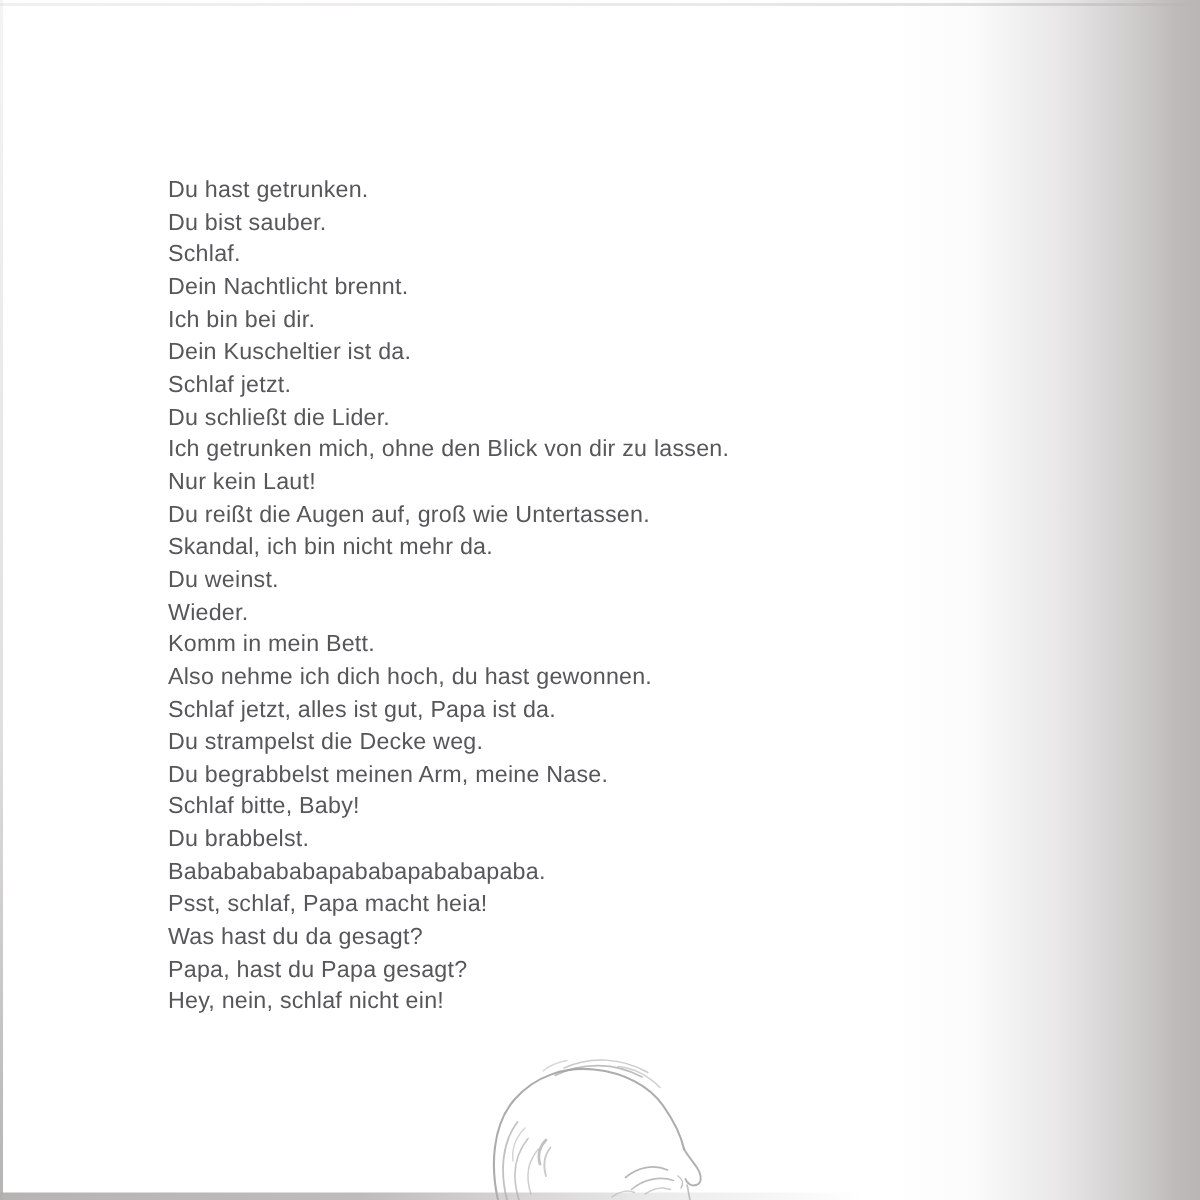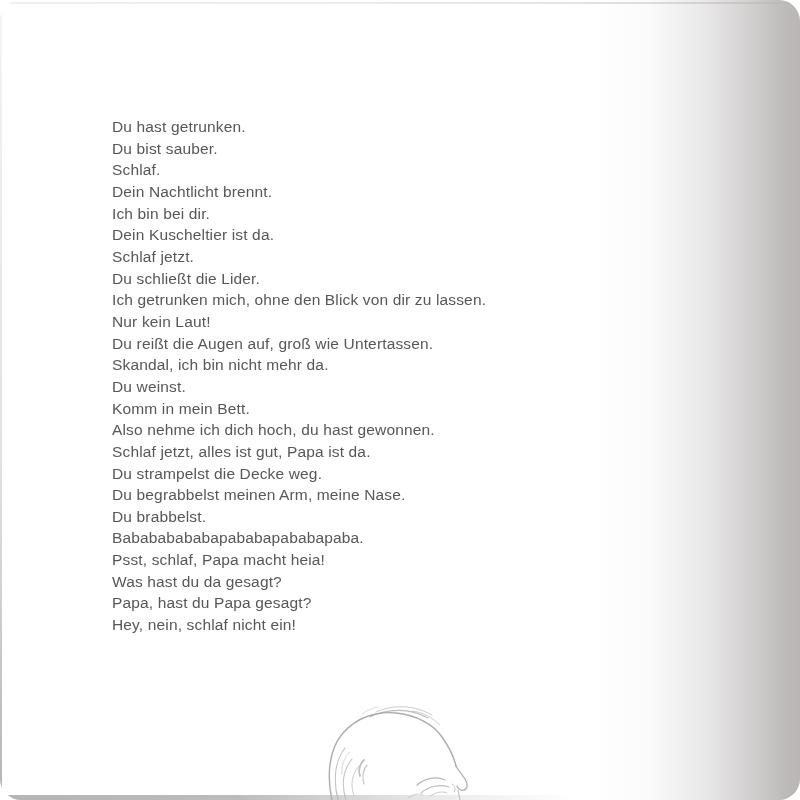--- a/index.html
+++ b/index.html
@@ -7,21 +7,20 @@
     padding: 0;
     background: #ffffff;
   }
   .page-root {
     position: relative;
     width: 800px;
     height: 800px;
     background: #ffffff;
     overflow: hidden;
     font-family: "Liberation Sans", sans-serif;
-    border-radius: 21px;
   }
   
   .top-edge {
     position: absolute;
     top: 2px;
     left: 0;
     width: 800px;
     height: 2px;
     background: linear-gradient(90deg, #efeded 0%, #e6e4e4 60%, #d0cdcd 100%);
     opacity: 0.85;
@@ -99,25 +98,27 @@
     <div class="line">Dein Nachtlicht brennt.</div>
     <div class="line">Ich bin bei dir.</div>
     <div class="line">Dein Kuscheltier ist da.</div>
     <div class="line">Schlaf jetzt.</div>
     <div class="line">Du schließt die Lider.</div>
     <div class="line">Ich getrunken mich, ohne den Blick von dir zu lassen.</div>
     <div class="line">Nur kein Laut!</div>
     <div class="line">Du reißt die Augen auf, groß wie Untertassen.</div>
     <div class="line">Skandal, ich bin nicht mehr da.</div>
     <div class="line">Du weinst.</div>
+    <div class="line">Wieder.</div>
     <div class="line">Komm in mein Bett.</div>
     <div class="line">Also nehme ich dich hoch, du hast gewonnen.</div>
     <div class="line">Schlaf jetzt, alles ist gut, Papa ist da.</div>
     <div class="line">Du strampelst die Decke weg.</div>
     <div class="line">Du begrabbelst meinen Arm, meine Nase.</div>
+    <div class="line">Schlaf bitte, Baby!</div>
     <div class="line">Du brabbelst.</div>
     <div class="line">Babababababapababapababapaba.</div>
     <div class="line">Psst, schlaf, Papa macht heia!</div>
     <div class="line">Was hast du da gesagt?</div>
     <div class="line">Papa, hast du Papa gesagt?</div>
     <div class="line">Hey, nein, schlaf nicht ein!</div>
   </div>
 
   <div class="sketch">
     <svg width="180" height="96" viewBox="0 0 180 96" xmlns="http://www.w3.org/2000/svg" fill="none" stroke-linecap="round" stroke-linejoin="round">

